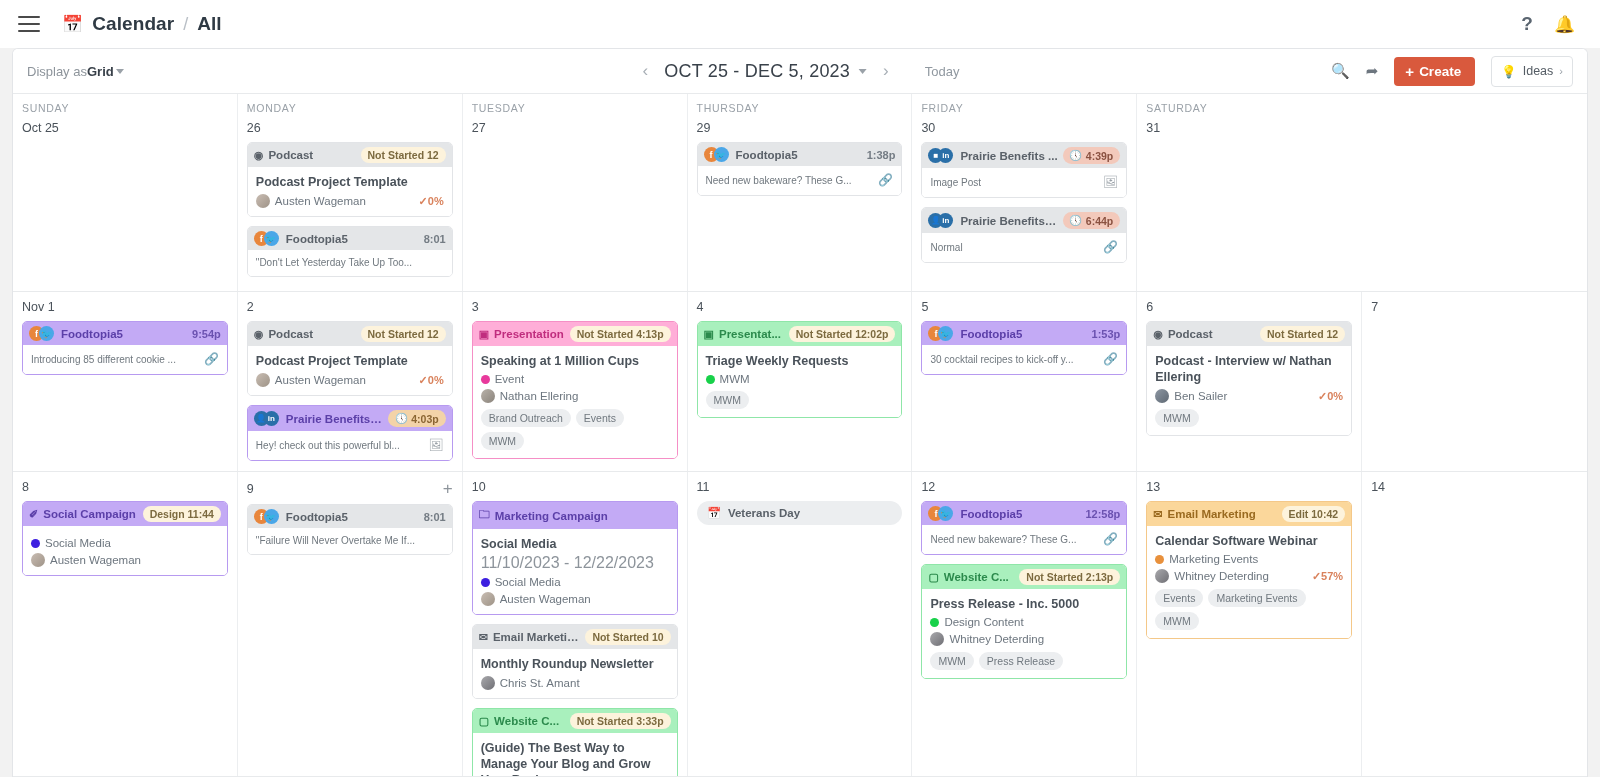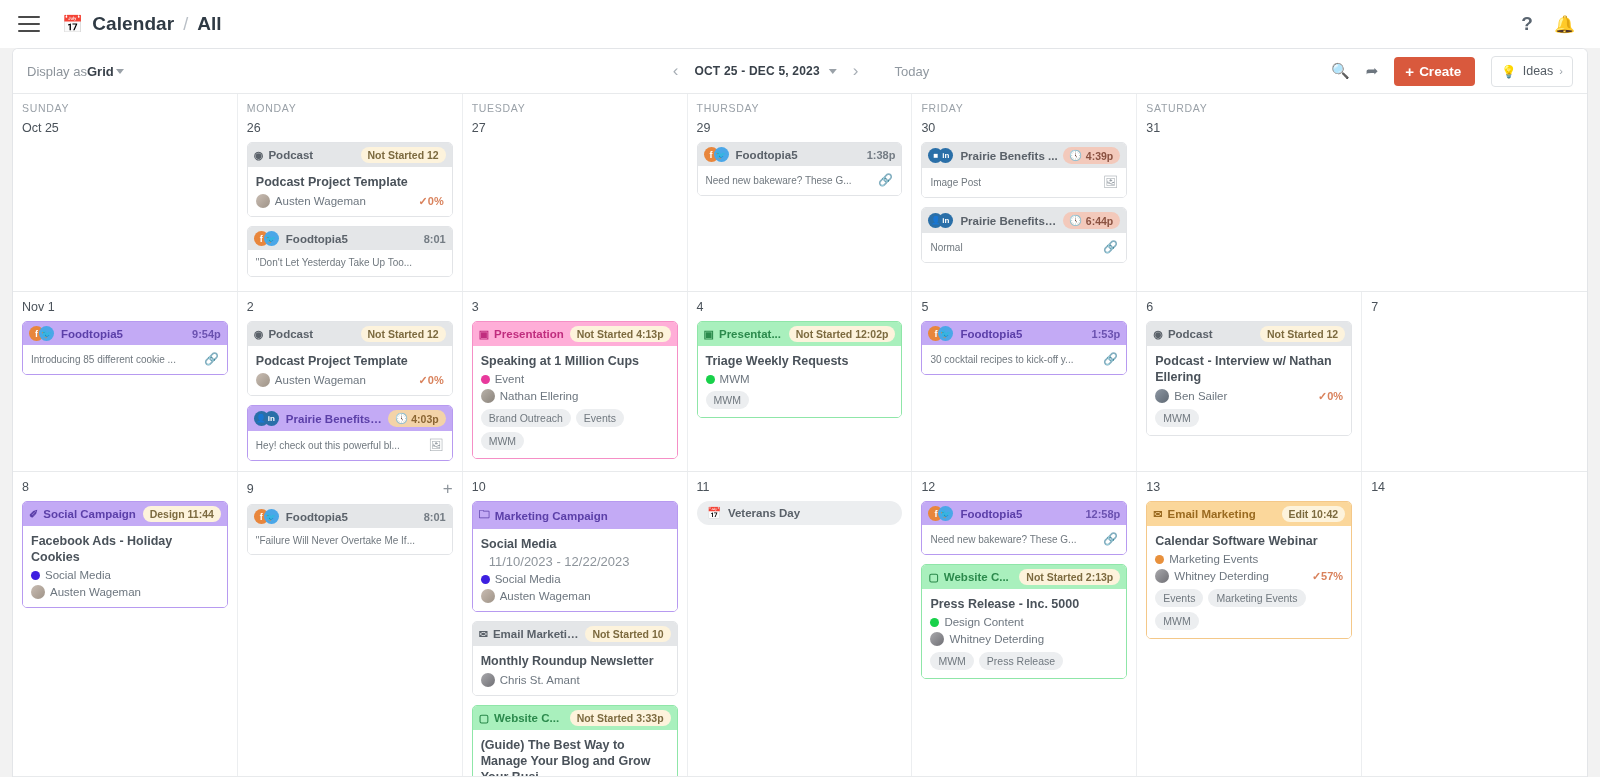--- a/index.html
+++ b/index.html
@@ -42,21 +42,21 @@
     height:45px; display:flex; align-items:center;
     padding:0 14px; border-bottom:1px solid #e8eaec;
     background:#fff; position:relative;
   }
   .display-as { display:flex; align-items:center; }
   .display-label { font-size:13px; color:#8d949b; }
   .display-val { font-size:13px; color:#39414a; font-weight:700; }
   .caret { width:0;height:0;border-left:4px solid transparent;border-right:4px solid transparent;border-top:5px solid #9aa1a8; margin-left:2px;}
   .nav-center { position:absolute; left:50%; transform:translateX(-50%); display:flex; align-items:center; gap:14px; }
   .chev { font-size:17px; color:#a7aeb5; cursor:pointer; padding:0 2px; }
-  .range { font-size:12px; font-weight:700; color:#39414a; letter-spacing:.2px; }
+  .range { font-size:18px; font-weight:400; color:#39414a; letter-spacing:.2px; }
   .range-wrap { display:flex; align-items:center; gap:7px; }
   .today-btn { font-size:13px; color:#9098a0; margin-left:20px; cursor:pointer; }
   .tb-right { margin-left:auto; display:flex; align-items:center; gap:16px; }
   .tb-ic { font-size:15px; color:#6d767f; cursor:pointer; }
   .create-btn {
     background:#d9593d; color:#fff; border:none; border-radius:4px;
     font-size:13.5px; font-weight:700; padding:7px 14px 7px 11px;
     display:flex; align-items:center; gap:5px; cursor:pointer;
     font-family:"Liberation Sans",sans-serif;
   }
@@ -91,21 +91,21 @@
   }
   .ev-head .ttl { overflow:hidden; white-space:nowrap; text-overflow:ellipsis; }
   .ev-badge {
     margin-left:auto; background:#fdf3dc; color:#7c6a3f;
     font-size:10.5px; font-weight:700; border-radius:9px;
     padding:2px 7px; white-space:nowrap;
   }
   .ev-time { margin-left:auto; font-size:11px; font-weight:700; white-space:nowrap; }
   .ev-body { background:#fff; padding:7px 8px 8px 8px; }
   .ev-title { font-size:12.5px; color:#4a525a; font-weight:700; line-height:1.28; }
-  .ev-sub { font-size:13px; color:#8d949b; margin-top:2px;margin-left:8px; }
+  .ev-sub { font-size:16px; color:#8d949b; margin-top:2px; }
   .ev-line { display:flex; align-items:center; gap:5px; margin-top:4px; }
   .dot { width:9px; height:9px; border-radius:50%; flex:0 0 auto; }
   .ev-meta { font-size:11.5px; color:#6d767f; }
   .avatar { width:14px; height:14px; border-radius:50%; flex:0 0 auto; background:linear-gradient(135deg,#c9bdb3,#9e9387); }
   .avatar.b { background:linear-gradient(135deg,#8d97a3,#5e6873); }
   .avatar.c { background:linear-gradient(135deg,#b9b2aa,#8a837b); }
   .avatar.w { background:linear-gradient(135deg,#a9a9ad,#6f6f74); }
   .pct { margin-left:auto; font-size:11px; color:#d9825c; font-weight:700; white-space:nowrap; }
   .tags { display:flex; flex-wrap:wrap; gap:5px; margin-top:6px; }
   .tag { background:#eceef0; color:#70787f; font-size:10.5px; border-radius:9px; padding:3px 8px; }
@@ -481,21 +481,20 @@
           <div class="daynum-row">
             <span class="daynum">8</span>
           </div>
           <div class="ev b-purple">
             <div class="ev-head h-purple">
               <span class="mini-ic">✐</span>
               <span class="ttl">Social Campaign</span>
               <span class="ev-badge">Design 11:44</span>
             </div>
             <div class="ev-body">
-              <div class="ev-title">Facebook Ads - Holiday Cookies</div>
               <div class="ev-line">
        <span class="dot" style="background:#3d1fe0"></span>
        <span class="ev-meta">Social Media</span>
               </div>
               <div class="ev-line">
        <span class="avatar a"></span>
        <span class="ev-meta">Austen Wageman</span>
               </div>
             </div>
           </div>

